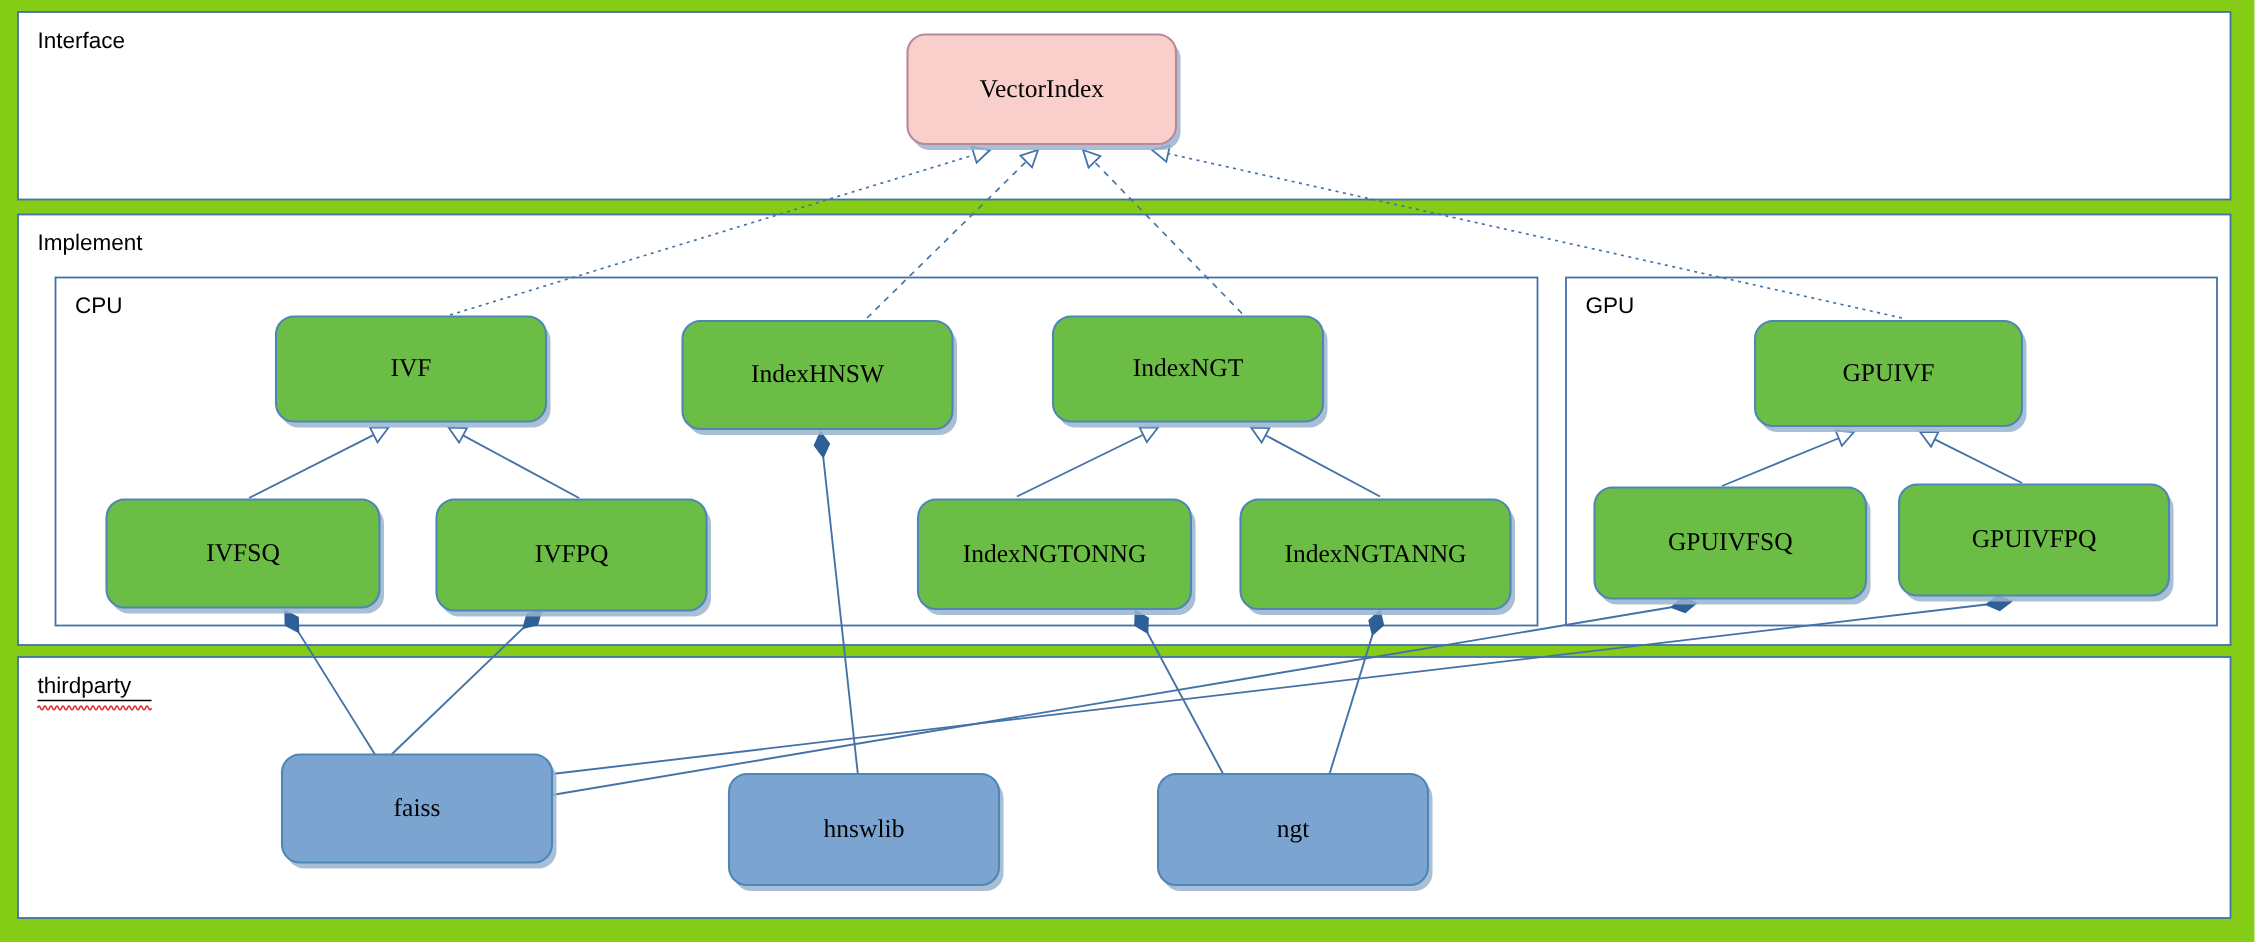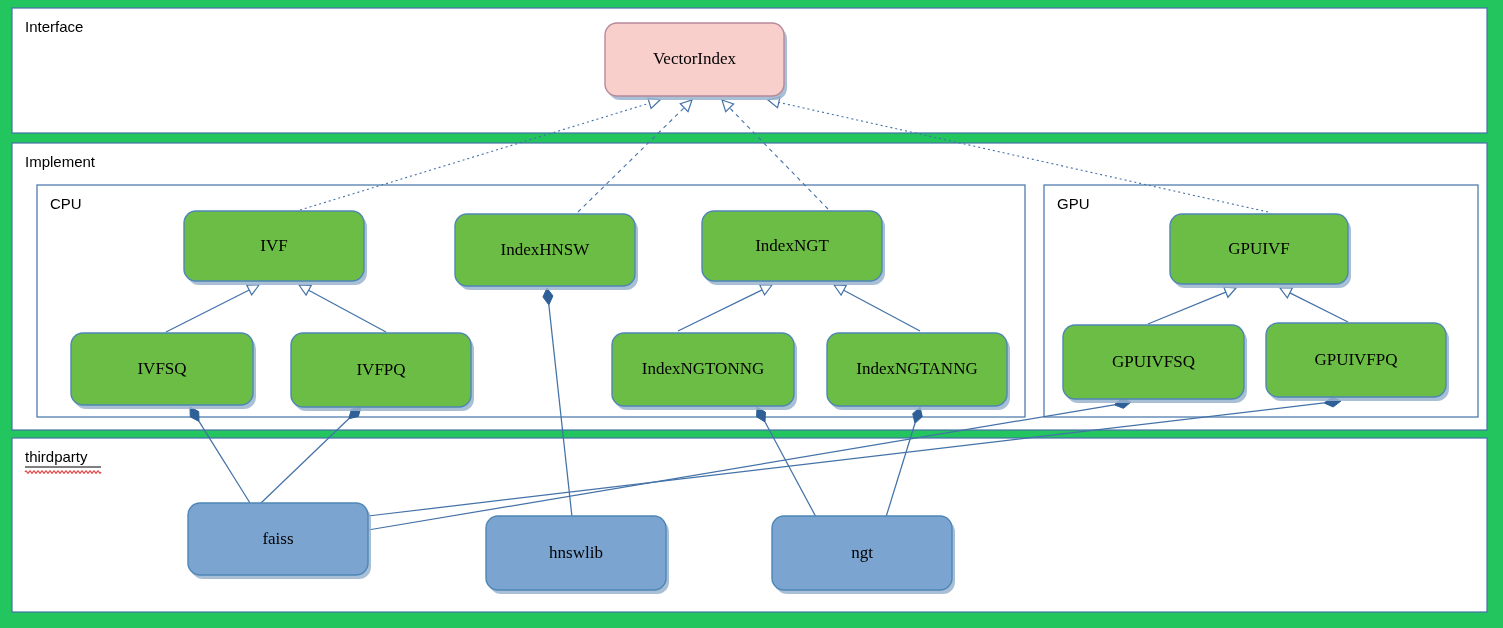--- a/index.html
+++ b/index.html
@@ -4,21 +4,21 @@
 <style>
   html, body {
     margin: 0;
     padding: 0;
     background: #ffffff;
   }
   #stage {
     position: relative;
     width: 1503px;
     height: 628px;
-    background: #22c55e;
+    background: #84cc16;
     overflow: hidden;
     font-family: "Liberation Sans", sans-serif;
   }
   svg#diagram {
     position: absolute;
     left: 0;
     top: 0;
     width: 1503px;
     height: 628px;
   }

